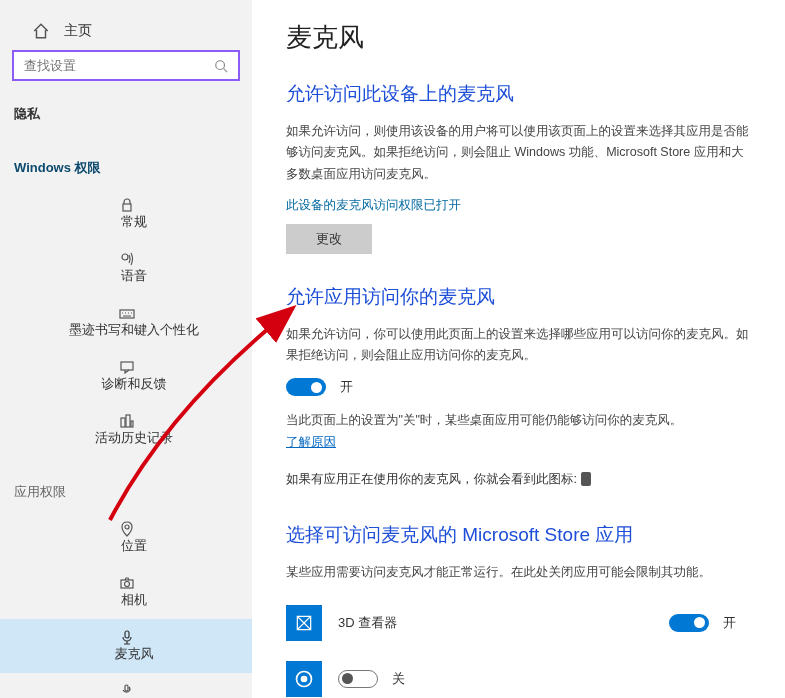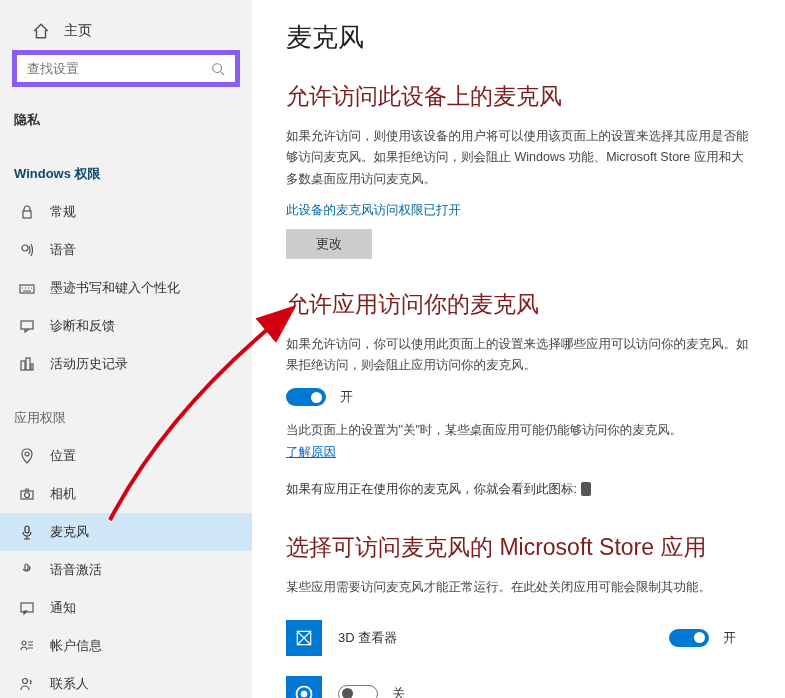--- a/index.html
+++ b/index.html
@@ -4,37 +4,37 @@
   <style>
     * { margin: 0; padding: 0; box-sizing: border-box; font-family: "Microsoft YaHei", "Segoe UI", sans-serif; }
     body { display: flex; width: 785px; height: 698px; background: #fff; overflow: hidden; position: relative; }
     
     .sidebar { width: 252px; background: #f2f2f2; padding: 14px 0 0 0; flex-shrink: 0; }
     .home-row { display: flex; align-items: center; padding: 8px 16px 10px 18px; }
     .home-row .icon { width: 18px; display: flex; justify-content: center; }
     .home-row span { font-size: 14px; color: #333; margin-left: 14px; }
     
     .search-wrap { padding: 0 12px 18px 12px; }
-    .search-box { display: flex; align-items: center; border: 5px solid #8b5cf6; padding: 6px 10px; background: #fff; }
+    .search-box { display: flex; align-items: center; border: 2px solid #8b5cf6; padding: 6px 10px; background: #fff; }
     .search-box input { flex: 1; border: none; outline: none; font-size: 13px; background: transparent; }
     .search-box .sicon { width: 14px; height: 14px; opacity: .7; }
     
     .group-header { padding: 6px 16px 10px 14px; font-size: 13px; font-weight: 600; color: #333; }
     
-    .nav-item { display: flex; align-items: center; padding: 10px 16px 10px 18px; cursor: pointer; }
+    .nav-item { display: flex; align-items: center; padding: 10px 16px 10px 18px; cursor: pointer; flex-direction: column; }
     .nav-item.sel { background: #d0e7f8; }
     .nav-item .icon { width: 18px; display: flex; justify-content: center; align-items: center; }
     .nav-item .icon svg { width: 16px; height: 16px; }
     .nav-item span.lbl { font-size: 13px; color: #333; margin-left: 14px; }
     
     .spacer { height: 20px; }
     
     .main { flex: 1; padding: 20px 34px 0 34px; overflow: hidden; }
     .title { font-size: 26px; font-weight: 400; color: #222; margin-bottom: 26px; }
-    .h2 { font-size: 23px; font-weight: 400; color: #7f1d1d; margin-bottom: 14px; }
+    .h2 { font-size: 19px; font-weight: 400; color: #1d4ed8; margin-bottom: 14px; }
     .desc { font-size: 12.5px; color: #444; line-height: 1.7; margin-bottom: 12px; }
     .status-txt { font-size: 12.5px; color: #0369a1; margin-bottom: 10px; }
     .btn { display: inline-block; padding: 6px 30px; background: #ccc; border: none; font-size: 13px; color: #333; cursor: pointer; margin-bottom: 30px; }
     
     .toggle-row { display: flex; align-items: center; gap: 14px; margin-bottom: 14px; }
     .toggle { width: 40px; height: 18px; border-radius: 9px; position: relative; cursor: pointer; }
     .toggle.on { background: #0078d4; }
     .toggle.off { background: #fff; border: 1px solid #777; }
     .toggle .knob { width: 11px; height: 11px; border-radius: 50%; position: absolute; top: 3.5px; }
     .toggle.on .knob { right: 4px; background: #fff; }

